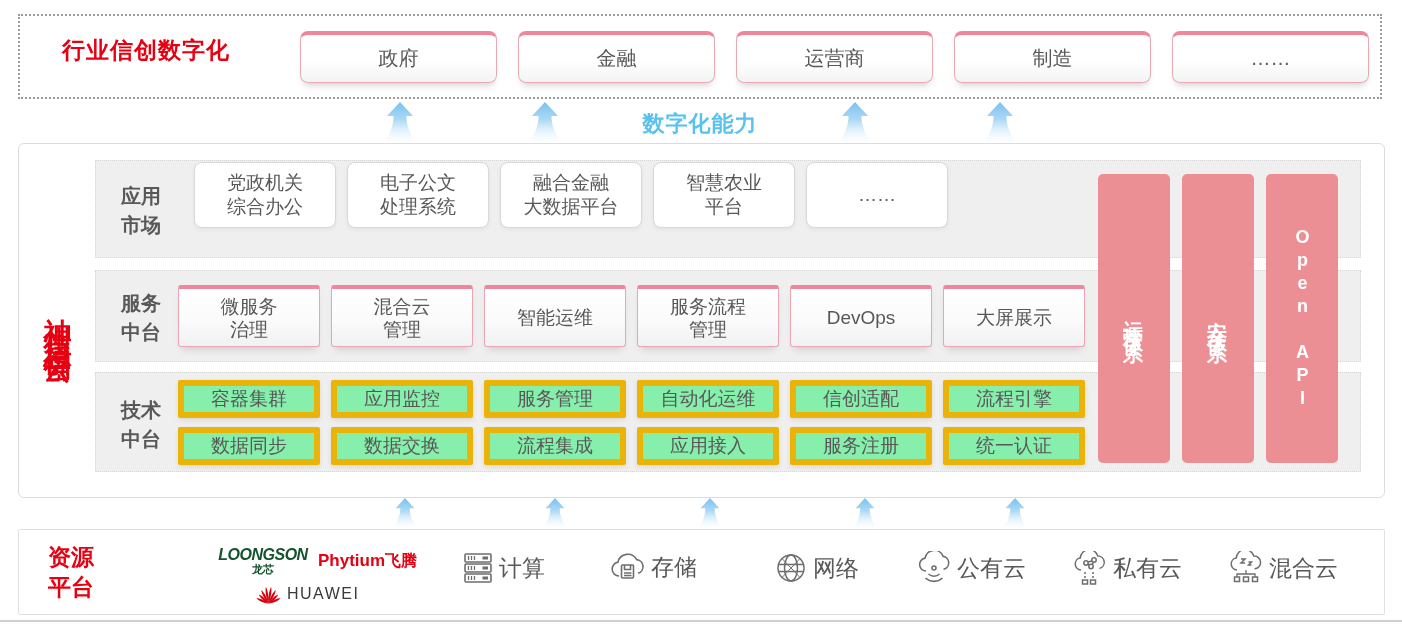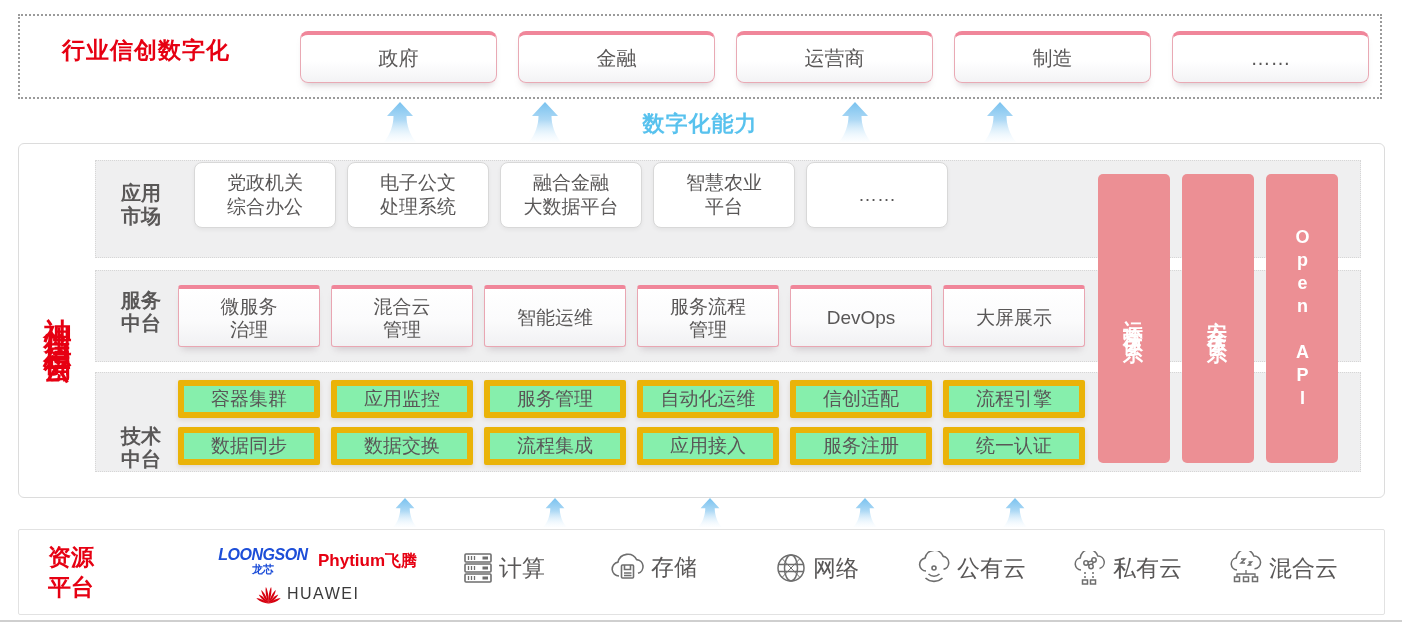--- a/index.html
+++ b/index.html
@@ -25,42 +25,42 @@
   
   .main-panel{position:absolute;left:18px;top:143px;width:1367px;height:355px;
     background:#fff;border:1px solid #dcdcdc;border-radius:6px;box-sizing:border-box;}
   .v-title{position:absolute;left:34px;top:170px;height:300px;width:46px;
     display:flex;align-items:center;justify-content:center;
     writing-mode:vertical-rl;text-orientation:upright;
     font-size:28px;font-weight:bold;color:#e60012;letter-spacing:7px;}
   .gray-row{position:absolute;left:95px;width:1266px;background:#efeff0;
     border:1px dotted #d6d6d6;box-sizing:border-box;}
   .row-label{position:absolute;left:108px;width:66px;text-align:center;font-weight:bold;
-    font-size:20px;color:#595757;line-height:23px;white-space:pre-line;}
+    font-size:20px;color:#595757;line-height:29px;white-space:pre-line;}
   .grid{position:absolute;left:178px;display:grid;grid-template-columns:repeat(6,142px);column-gap:11px;}
   .bx{display:flex;align-items:center;justify-content:center;text-align:center;
     white-space:pre-line;color:#595757;font-size:19px;line-height:24px;box-sizing:border-box;}
   .app-box{height:66px;background:#fff;border:1px solid #d8d8d8;border-radius:8px;
     box-shadow:0 2px 4px rgba(0,0,0,.05);}
   .service-box{height:62px;background:linear-gradient(180deg,#fff 0%,#fbfbfc 55%,#f1f1f3 100%);
     border:1px solid #e9a6b2;border-top:4px solid #f0869a;border-radius:3px;line-height:23px;
     box-shadow:0 6px 7px -4px rgba(130,110,120,.3);}
   .tech-box{height:38px;background:#86efac;border:6px solid #eab308;border-radius:2px;
     box-shadow:0 2px 4px rgba(170,130,100,.22);}
   .pillar{position:absolute;top:174px;width:72px;height:289px;background:#ec8f94;
     border-radius:5px;color:#fff;font-weight:bold;font-size:20px;
     display:flex;align-items:center;justify-content:center;
     writing-mode:vertical-rl;text-orientation:upright;letter-spacing:7px;}
   .pillar-latin{font-size:18px;letter-spacing:3px;}
   
   .res-panel{position:absolute;left:18px;top:529px;width:1367px;height:86px;
     background:#fff;border:1px solid #e2e2e2;border-radius:2px;box-sizing:border-box;}
   .res-label{position:absolute;left:48px;top:542px;font-size:23px;font-weight:bold;
     color:#e60012;line-height:30px;white-space:pre-line;}
-  .loongson{position:absolute;left:213px;top:546px;width:100px;text-align:center;color:#1d4ed8;}
+  .loongson{position:absolute;left:213px;top:546px;width:100px;text-align:center;color:#14532d;}
   .loongson .nm{font-style:italic;font-weight:bold;font-size:16px;letter-spacing:-0.5px;display:block;}
   .loongson .sub{font-weight:bold;font-size:11px;display:block;margin-top:-2px;}
   .phytium{position:absolute;left:318px;top:551px;color:#e60012;font-weight:bold;font-size:17px;}
   .phytium .sub{font-size:16px;}
   .huawei{position:absolute;left:256px;top:583px;display:flex;align-items:center;gap:6px;}
   .huawei .nm{font-weight:normal;font-size:16px;color:#3a3a3a;letter-spacing:1.5px;}
   .res-item{position:absolute;top:551px;display:flex;align-items:center;gap:5px;}
   .res-item .lbl{font-size:23px;color:#595757;}
   .bottom-line{position:absolute;left:0;top:620px;width:1402px;height:2px;background:#cfcfcf;}
   .ic{flex:0 0 auto;}
@@ -108,21 +108,21 @@
   <div class="v-title">神州信息信创云</div>
 
   <div class="gray-row" style="top:160px;height:98px;"></div>
   <div class="gray-row" style="top:270px;height:92px;"></div>
   <div class="gray-row" style="top:372px;height:100px;"></div>
 
   <div class="row-label" style="top:182px;">应用
 市场</div>
   <div class="row-label" style="top:289px;">服务
 中台</div>
-  <div class="row-label" style="top:396px;margin-top:29px;">技术
+  <div class="row-label" style="top:396px;">技术
 中台</div>
 
   <div class="grid" style="top:162px;padding-left:16px;">
     <div class="bx app-box">党政机关
 综合办公</div>
     <div class="bx app-box">电子公文
 处理系统</div>
     <div class="bx app-box">融合金融
 大数据平台</div>
     <div class="bx app-box">智慧农业

